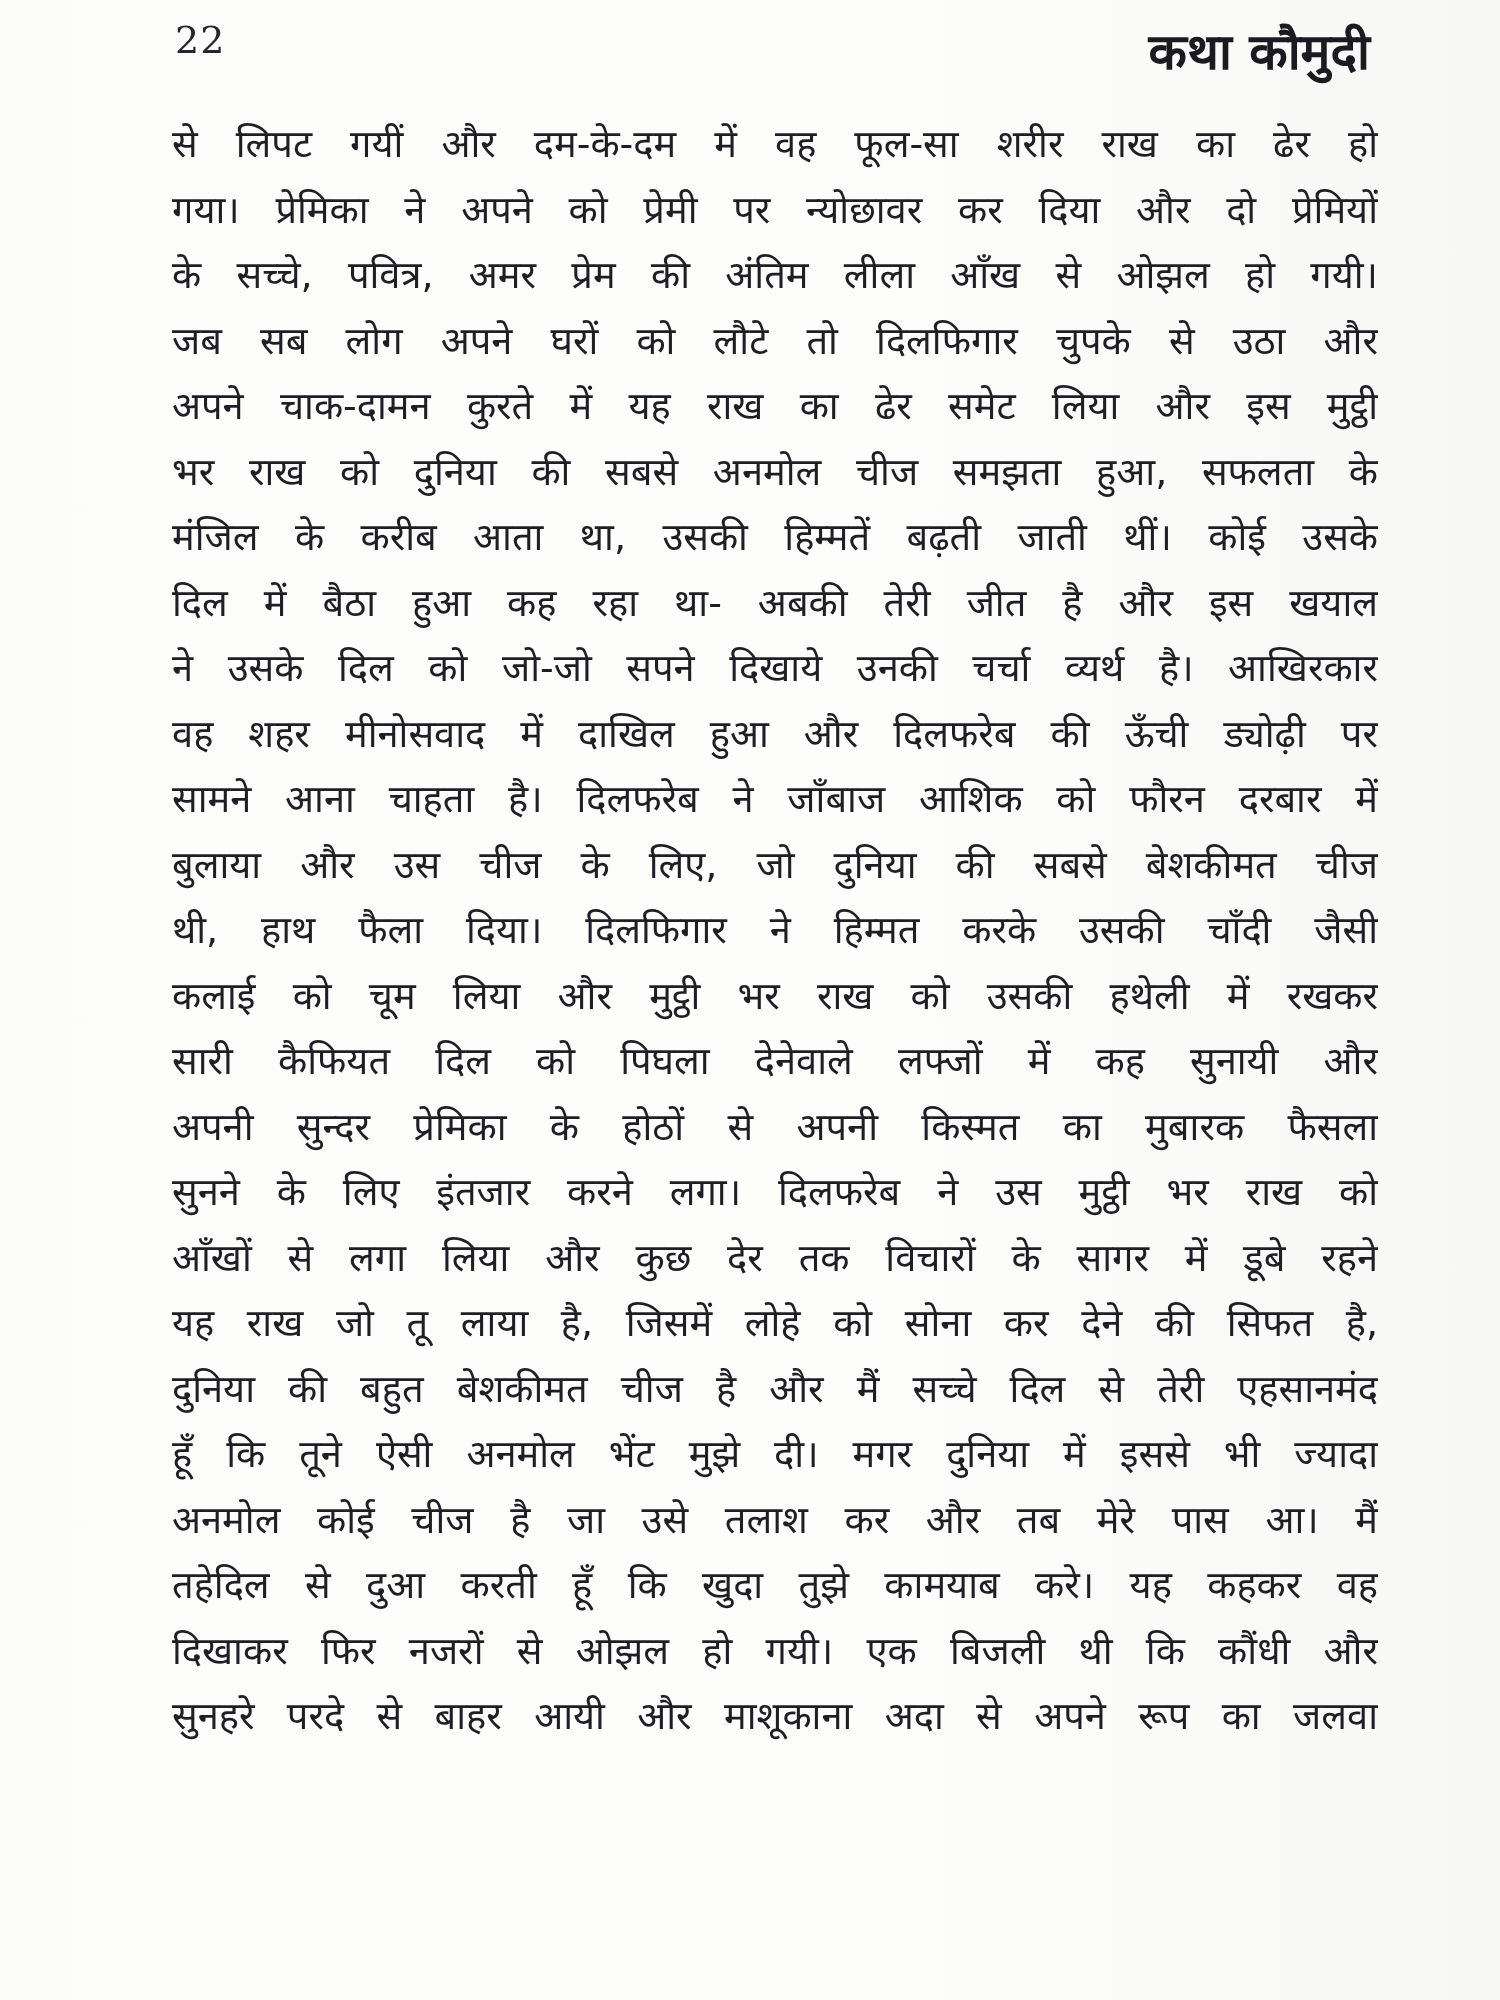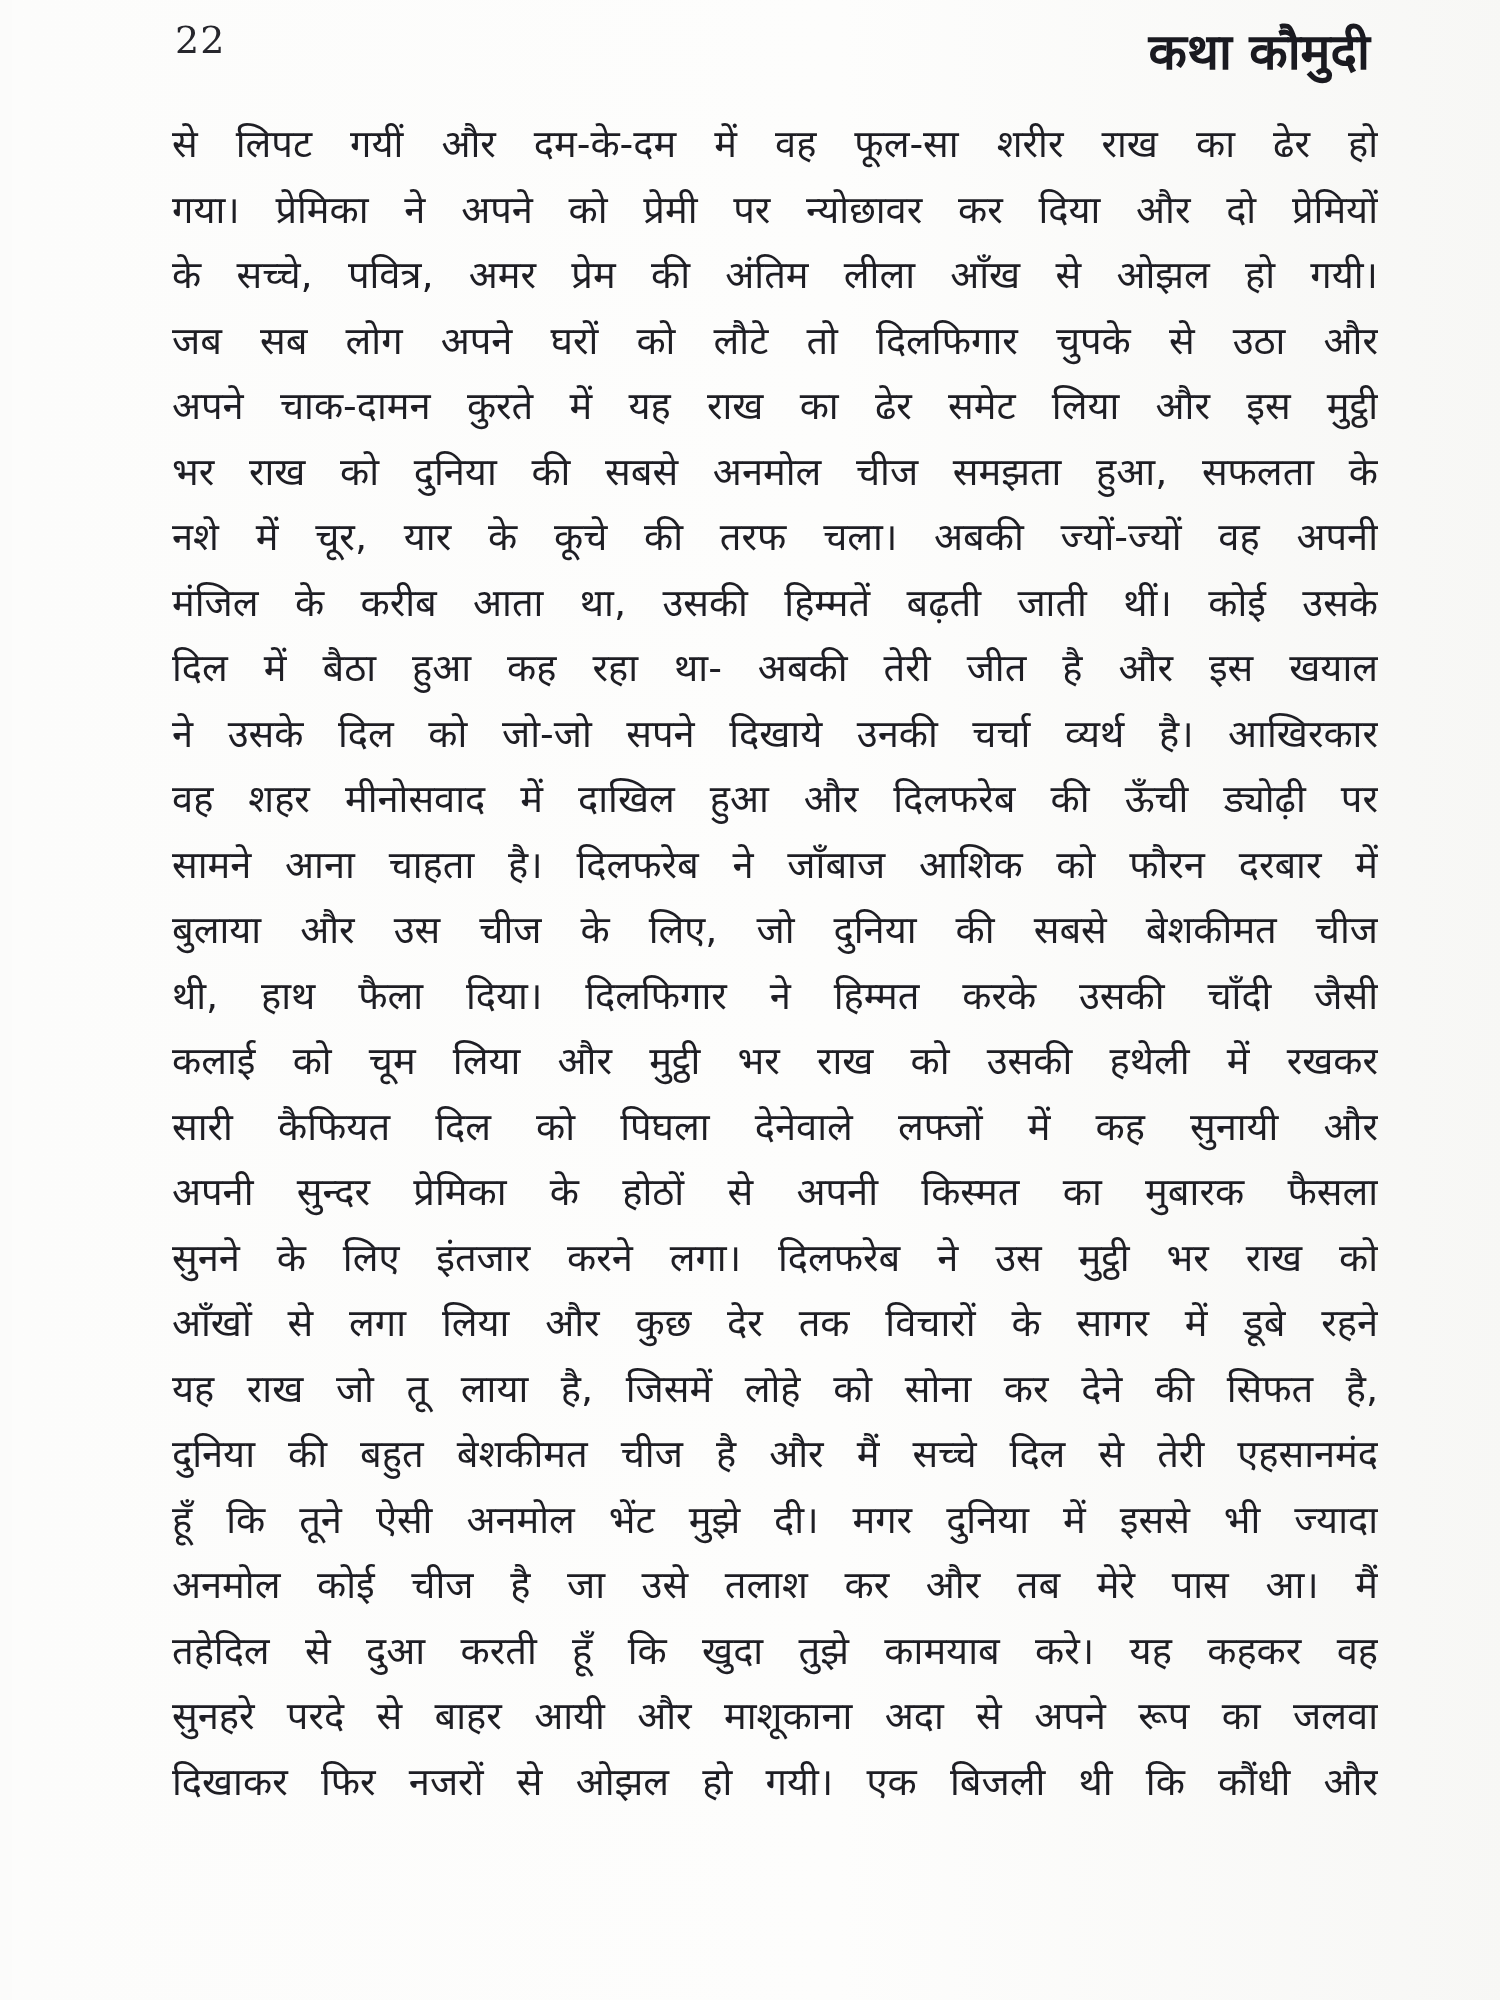--- a/index.html
+++ b/index.html
@@ -64,34 +64,33 @@
 <div class="scan-page">
   <div class="page-number">22</div>
   <div class="running-title">कथा कौमुदी</div>
   <div class="body-text">
       <div class="text-line">से लिपट गयीं और दम-के-दम में वह फूल-सा शरीर राख का ढेर हो</div>
       <div class="text-line">गया। प्रेमिका ने अपने को प्रेमी पर न्योछावर कर दिया और दो प्रेमियों</div>
       <div class="text-line">के सच्चे, पवित्र, अमर प्रेम की अंतिम लीला आँख से ओझल हो गयी।</div>
       <div class="text-line">जब सब लोग अपने घरों को लौटे तो दिलफिगार चुपके से उठा और</div>
       <div class="text-line">अपने चाक-दामन कुरते में यह राख का ढेर समेट लिया और इस मुट्ठी</div>
       <div class="text-line">भर राख को दुनिया की सबसे अनमोल चीज समझता हुआ, सफलता के</div>
-      <div class="text-line">नशे में चूर, यार के कूचे की तरफ चला। अबकी ज्यों-ज्यों वह अपनी</div>
       <div class="text-line">मंजिल के करीब आता था, उसकी हिम्मतें बढ़ती जाती थीं। कोई उसके</div>
       <div class="text-line">दिल में बैठा हुआ कह रहा था- अबकी तेरी जीत है और इस खयाल</div>
       <div class="text-line">ने उसके दिल को जो-जो सपने दिखाये उनकी चर्चा व्यर्थ है। आखिरकार</div>
       <div class="text-line">वह शहर मीनोसवाद में दाखिल हुआ और दिलफरेब की ऊँची ड्योढ़ी पर</div>
       <div class="text-line">सामने आना चाहता है। दिलफरेब ने जाँबाज आशिक को फौरन दरबार में</div>
       <div class="text-line">बुलाया और उस चीज के लिए, जो दुनिया की सबसे बेशकीमत चीज</div>
       <div class="text-line">थी, हाथ फैला दिया। दिलफिगार ने हिम्मत करके उसकी चाँदी जैसी</div>
       <div class="text-line">कलाई को चूम लिया और मुट्ठी भर राख को उसकी हथेली में रखकर</div>
       <div class="text-line">सारी कैफियत दिल को पिघला देनेवाले लफ्जों में कह सुनायी और</div>
       <div class="text-line">अपनी सुन्दर प्रेमिका के होठों से अपनी किस्मत का मुबारक फैसला</div>
       <div class="text-line">सुनने के लिए इंतजार करने लगा। दिलफरेब ने उस मुट्ठी भर राख को</div>
       <div class="text-line">आँखों से लगा लिया और कुछ देर तक विचारों के सागर में डूबे रहने</div>
       <div class="text-line">यह राख जो तू लाया है, जिसमें लोहे को सोना कर देने की सिफत है,</div>
       <div class="text-line">दुनिया की बहुत बेशकीमत चीज है और मैं सच्चे दिल से तेरी एहसानमंद</div>
       <div class="text-line">हूँ कि तूने ऐसी अनमोल भेंट मुझे दी। मगर दुनिया में इससे भी ज्यादा</div>
       <div class="text-line">अनमोल कोई चीज है जा उसे तलाश कर और तब मेरे पास आ। मैं</div>
       <div class="text-line">तहेदिल से दुआ करती हूँ कि खुदा तुझे कामयाब करे। यह कहकर वह</div>
+      <div class="text-line">दिखाकर फिर नजरों से ओझल हो गयी। एक बिजली थी कि कौंधी और</div>
       <div class="text-line">सुनहरे परदे से बाहर आयी और माशूकाना अदा से अपने रूप का जलवा</div>
-      <div class="text-line">दिखाकर फिर नजरों से ओझल हो गयी। एक बिजली थी कि कौंधी और</div>
     </div>
 </div>
 
 </body></html>

